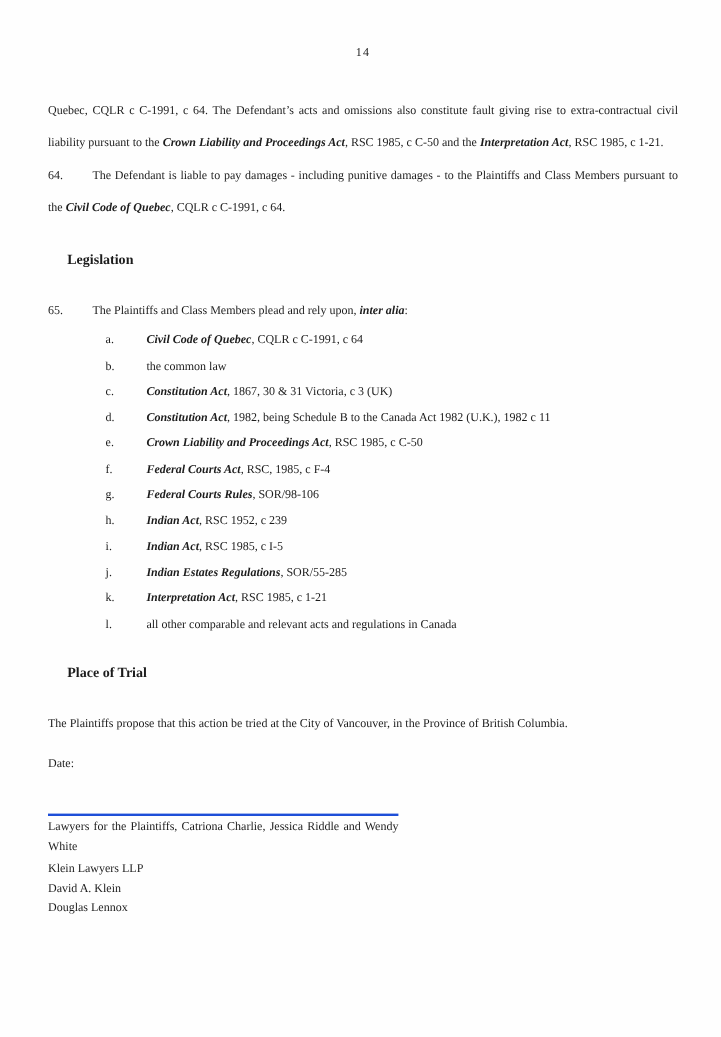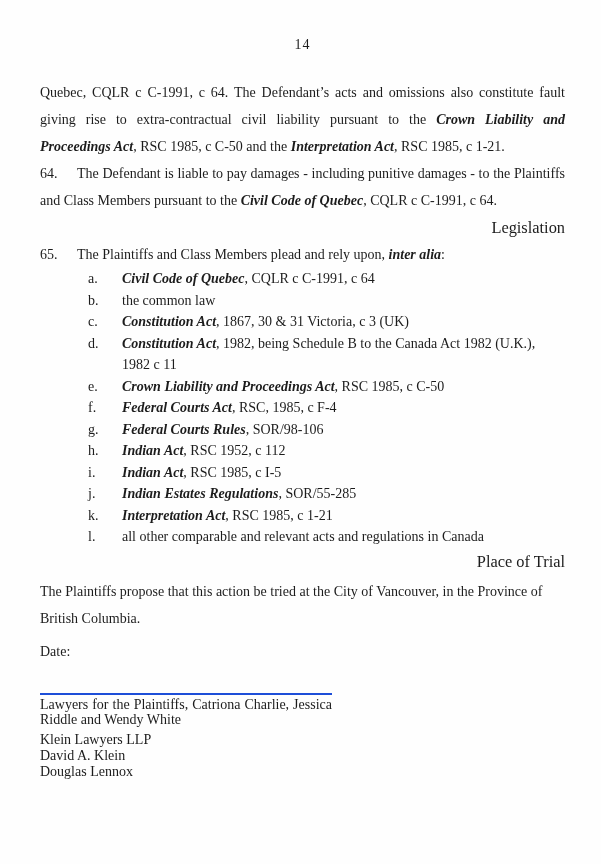--- a/index.html
+++ b/index.html
@@ -9,42 +9,41 @@
     height: 864px;
     margin: 0 auto;
     background: #fefefe;
     font-family: "Liberation Serif", "DejaVu Serif", serif;
     color: #1c1c1c;
     overflow: hidden;
     box-sizing: border-box;
   }
   .content {
     padding: 38px 36px 0 40px;
-    font-size: 14px;
+    font-size: 10px;
   }
   .page-number {
     text-align: center;
     line-height: 14px;
     margin-bottom: 27px;
     letter-spacing: 1px;
   }
   .para {
     margin: 0;
     line-height: 27px;
     text-align: justify;
   }
   .pnum {
     display: inline-block;
     width: 37px;
   }
   .heading {
-    font-weight: normal;
+    font-weight: bold;
     line-height: 27px;
-    margin: 0;
-    text-align: right;
+    margin: 16px;
   }
   .leg-list { margin: 0; }
   .list-item {
     position: relative;
     padding-left: 82px;
     line-height: 21.5px;
     text-align: left;
   }
   .list-letter {
     position: absolute;
@@ -93,21 +92,21 @@
     <p class="para"><span class="pnum">65.</span><span><span>The Plaintiffs and Class Members plead and rely upon, </span><i>inter alia</i><span>:</span></span></p>
 
     <div class="leg-list">
       <div class="list-item"><span class="list-letter">a.</span><span><i>Civil Code of Quebec</i><span>, CQLR c C-1991, c 64</span></span></div>
       <div class="list-item"><span class="list-letter">b.</span><span><span>the common law</span></span></div>
       <div class="list-item"><span class="list-letter">c.</span><span><i>Constitution Act</i><span>, 1867, 30 &amp; 31 Victoria, c 3 (UK)</span></span></div>
       <div class="list-item"><span class="list-letter">d.</span><span><i>Constitution Act</i><span>, 1982, being Schedule B to the Canada Act 1982 (U.K.), 1982 c 11</span></span></div>
       <div class="list-item"><span class="list-letter">e.</span><span><i>Crown Liability and Proceedings Act</i><span>, RSC 1985, c C-50</span></span></div>
       <div class="list-item"><span class="list-letter">f.</span><span><i>Federal Courts Act</i><span>, RSC, 1985, c F-4</span></span></div>
       <div class="list-item"><span class="list-letter">g.</span><span><i>Federal Courts Rules</i><span>, SOR/98-106</span></span></div>
-      <div class="list-item"><span class="list-letter">h.</span><span><i>Indian Act</i><span>, RSC 1952, c 112</span></span></div>
+      <div class="list-item"><span class="list-letter">h.</span><span><i>Indian Act</i><span>, RSC 1952, c 239</span></span></div>
       <div class="list-item"><span class="list-letter">i.</span><span><i>Indian Act</i><span>, RSC 1985, c I-5</span></span></div>
       <div class="list-item"><span class="list-letter">j.</span><span><i>Indian Estates Regulations</i><span>, SOR/55-285</span></span></div>
       <div class="list-item"><span class="list-letter">k.</span><span><i>Interpretation Act</i><span>, RSC 1985, c 1-21</span></span></div>
       <div class="list-item"><span class="list-letter">l.</span><span><span>all other comparable and relevant acts and regulations in Canada</span></span></div>
     </div>
 
     <h3 class="heading">Place of Trial</h3>
 
     <p class="trial-para">The Plaintiffs propose that this action be tried at the City of Vancouver, in the Province of British Columbia.</p>
 

